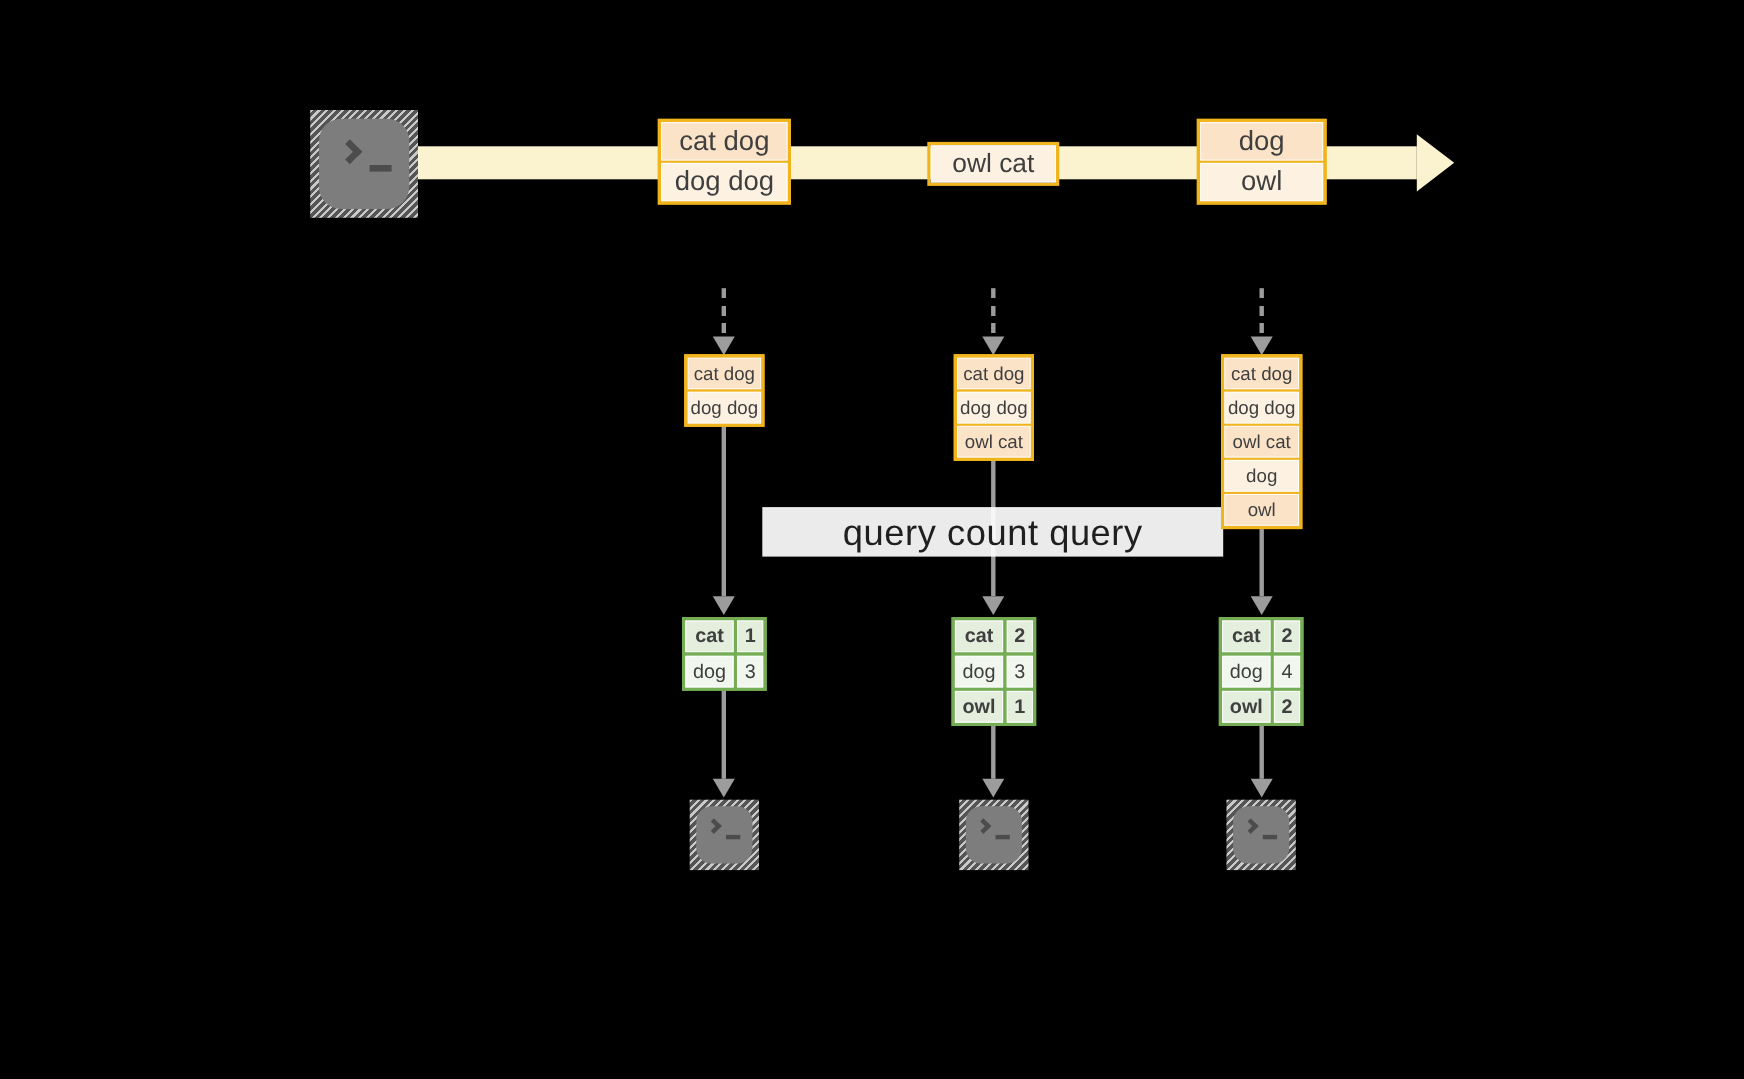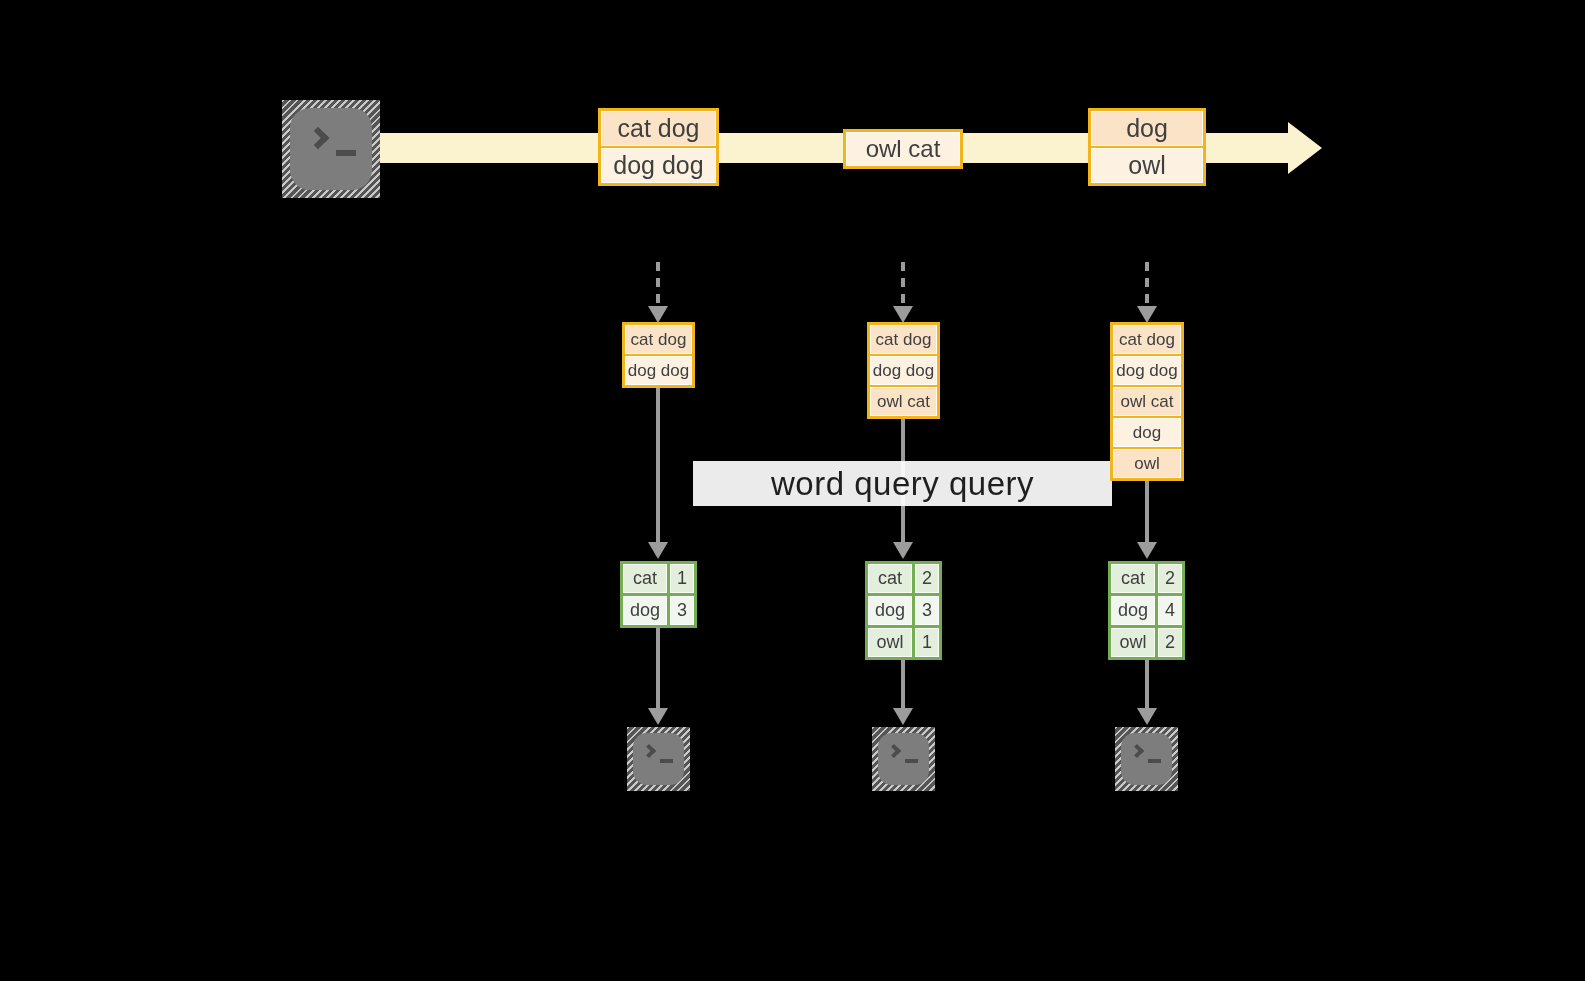--- a/index.html
+++ b/index.html
@@ -44,21 +44,21 @@
   .stream-box .row{font-size:25px;height:35px;}
   #event-0{left:598px;top:108px;width:121px;height:78px;}
   #event-1{left:843px;top:129px;width:120px;height:40px;}
   #event-1 .row{height:34px;font-size:24px;}
   #event-2{left:1088px;top:108px;width:118px;height:78px;}
   .state-box .row{font-size:17px;height:29px;}
   #state-0{left:622px;top:322px;width:73px;height:66px;}
   #state-1{left:867px;top:322px;width:73px;height:97px;}
   #state-2{left:1110px;top:322px;width:74px;height:159px;}
   .tone-peach{background:var(--peach);} .tone-cream{background:var(--cream);}
-  .tone-sage{background:var(--sage);} .tone-sage-light{background:var(--sage-light);}
+  .tone-sage{background:var(--sage);font-weight:bold;} .tone-sage-light{background:var(--sage-light);}
 
   
   .count-table{position:absolute;top:561px;border:3px solid var(--green);background:var(--green);
     display:grid;grid-template-columns:44px 24px;gap:3px;z-index:2;}
   .count-table .cell{height:29px;display:flex;align-items:center;justify-content:center;
     font-size:18px;color:var(--ink);box-shadow:inset 0 0 0 1px rgba(255,255,255,.85);}
   #counts-0{left:620px;} #counts-1{left:865px;} #counts-2{left:1108px;}
 
   
   .dash-line{position:absolute;width:4px;z-index:1;
@@ -134,21 +134,21 @@
     </div>
 
   <div class="solid-line" id="conn-0"></div>
   <div class="solid-line" id="conn-1"></div>
   <div class="solid-line" id="conn-2"></div>
   <div class="head-down" id="conn-head-0"></div>
   <div class="head-down" id="conn-head-1"></div>
   <div class="head-down" id="conn-head-2"></div>
 
   <div id="query-band">
-    <span>word query query</span>
+    <span>query count query</span>
   </div>
 
   <div class="count-table" id="counts-0">
       <div class="cell tone-sage">cat</div>
       <div class="cell tone-sage">1</div>
       <div class="cell tone-sage-light">dog</div>
       <div class="cell tone-sage-light">3</div>
     </div>
   <div class="count-table" id="counts-1">
       <div class="cell tone-sage">cat</div>

